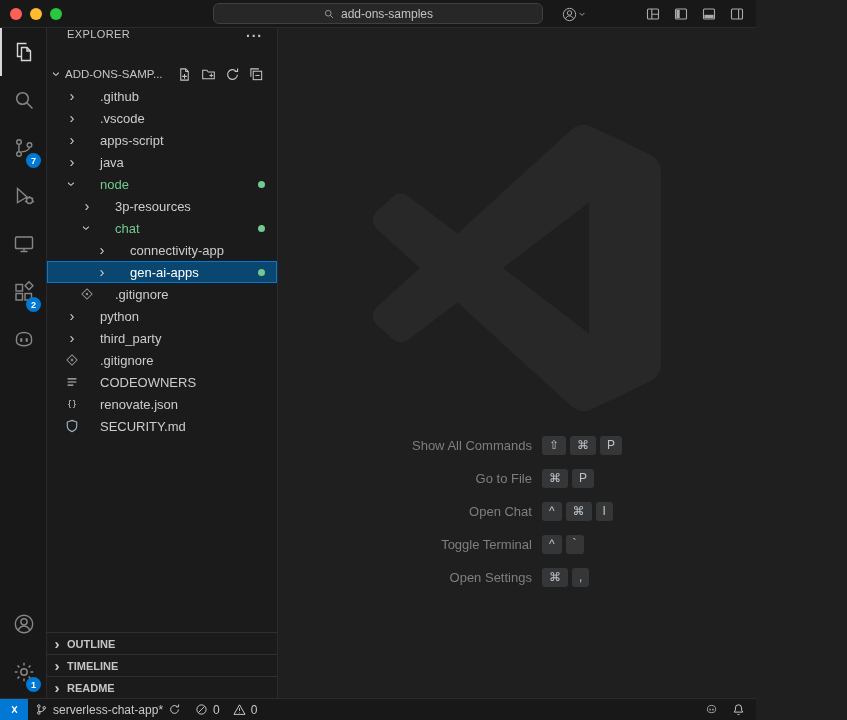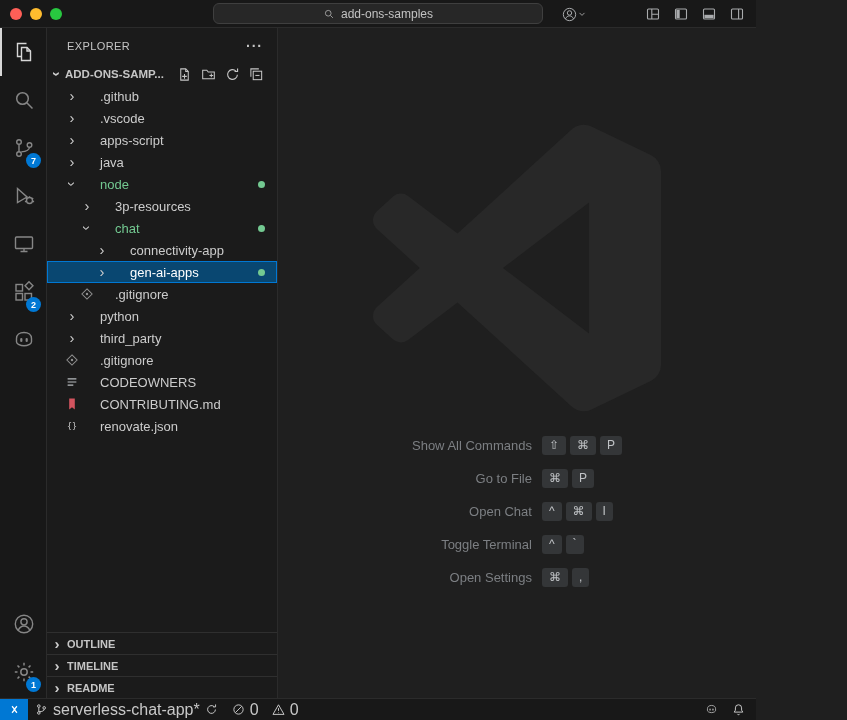--- a/index.html
+++ b/index.html
@@ -40,25 +40,25 @@
   .ab-item.active { color:#d7d7d7; border-left-color:#d7d7d7; }
   .ab-item .icon svg { width:24px; height:24px; display:block; }
   .ab-badge { position:absolute; right:5px; bottom:4px; background:var(--accent); color:#fff; font-size:9px;
               font-weight:700; min-width:15px; height:15px; border-radius:9px; display:flex; align-items:center;
               justify-content:center; padding:0 2px; }
   .ab-bottom { margin-top:auto; padding-bottom:2px; }
 
   
   .sidebar { width:231px; flex:0 0 231px; background:#1b1b1b; border-right:1px solid #2b2b2b;
              display:flex; flex-direction:column; min-height:0; }
-  .sidebar-header { height:35px; flex:0 0 35px; display:flex; align-items:center; padding:0 14px 0 20px;
+  .sidebar-header { height:35px; flex:0 0 35px; display:flex; align-items:flex-start; padding:0 14px 0 20px;
              font-size:11px; letter-spacing:.4px; color:#c5c5c5; }
   .more { margin-left:auto; font-size:14px; font-weight:700; letter-spacing:1px; color:#c5c5c5; cursor:pointer; }
   .root-row { height:22px; flex:0 0 22px; display:flex; align-items:center; padding-left:2px;
-             font-weight:700; font-size:11.5px; color:#c5c5c5; cursor:pointer; }
+             font-weight:400; font-size:11.5px; color:#c5c5c5; cursor:pointer; }
   .root-label { white-space:nowrap; overflow:hidden; }
   .actions { margin-left:auto; display:flex; gap:6px; padding-right:12px; color:#c5c5c5; }
   .action { width:18px; height:18px; display:flex; align-items:center; justify-content:center; cursor:pointer; }
   .action .icon svg, .action svg { width:15px; height:15px; display:block; }
   .tree { flex:1; overflow:hidden; }
   .row { height:22px; display:flex; align-items:center; cursor:pointer; color:#cccccc; }
   .twisty { width:16px; min-width:16px; text-align:center; font-size:15px; line-height:14px; color:#cccccc;
             display:inline-block; transform-origin:50% 50%; }
   .twisty.expanded { transform:rotate(90deg); }
   .ficon { width:16px; min-width:16px; height:16px; display:inline-flex; align-items:center; justify-content:center; }
@@ -77,21 +77,21 @@
   .watermark { margin-top:96px; width:288px; height:288px; fill:#282828; flex:0 0 auto; }
   .shortcuts { margin-top:24px; display:grid; grid-template-columns:auto auto; column-gap:10px; row-gap:14px;
                align-items:center; }
   .sc-label { text-align:right; color:#7c7f83; font-size:13px; }
   .sc-keys { display:flex; gap:4px; align-items:center; }
   .key { background:#343638; color:#c0c3c6; border-radius:3px; padding:2px 7px; font-size:12px;
          line-height:15px; min-width:9px; text-align:center; }
 
   
   .statusbar { flex:0 0 22px; height:22px; background:#181818; border-top:1px solid #2b2b2b;
-               display:flex; align-items:center; font-size:16px; color:#c8c8c8; }
+               display:flex; align-items:center; font-size:12px; color:#c8c8c8; }
   .sb-item { display:flex; align-items:center; gap:5px; padding:0 7px; height:100%; cursor:pointer; }
   .sb-item .icon { display:inline-flex; }
   .sb-item .icon svg { width:13px; height:13px; display:block; }
   .remote { background:var(--accent); color:#fff; width:28px; justify-content:center; padding:0; }
   .warn-gap { margin-left:8px; }
   .sb-right { margin-left:auto; display:flex; align-items:center; padding-right:4px; }
 </style>
 </head>
 <body>
 
@@ -372,32 +372,32 @@
             <span class="ficon">
               <svg viewBox="0 0 16 16" stroke="#b8bcbf" stroke-width="1.4" fill="none">
                 <path d="M3 4.5h10M3 8h10M3 11.5h6.5"></path>
               </svg>
             </span>
             <span class="label">CODEOWNERS</span>
           </div>
           <div class="row" style="padding-left: 17px;">
             <span class="ficon">
               <svg viewBox="0 0 16 16">
-                <path d="M4.8 1.8h6.4v12.4L8 11.6l-3.2 2.6z" fill="#d3545f"></path>
-              </svg>
-            </span>
-            <span class="label">CONTRIBUTING.md</span>
+                <text x="8" y="11.5" font-size="9.5" font-family="DejaVu Sans Mono, monospace" fill="#cccccc" text-anchor="middle">{}</text>
+              </svg>
+            </span>
+            <span class="label">renovate.json</span>
           </div>
           <div class="row" style="padding-left: 17px;">
             <span class="ficon">
-              <svg viewBox="0 0 16 16">
-                <text x="8" y="11.5" font-size="9.5" font-family="DejaVu Sans Mono, monospace" fill="#cccccc" text-anchor="middle">{}</text>
-              </svg>
-            </span>
-            <span class="label">renovate.json</span>
+              <svg viewBox="0 0 16 16" fill="none" stroke="#9fb6c3" stroke-width="1.3">
+                <path d="M8 1.6l5.4 1.9v4.6c0 3.1-2.1 5.2-5.4 6.3-3.3-1.1-5.4-3.2-5.4-6.3V3.5z"></path>
+              </svg>
+            </span>
+            <span class="label">SECURITY.md</span>
           </div>
         </div>
       <div id="sections">
           <div class="section">
             <span class="twisty">›</span>
             <span style="margin-left: 2px;">OUTLINE</span>
           </div>
           <div class="section">
             <span class="twisty">›</span>
             <span style="margin-left: 2px;">TIMELINE</span>

